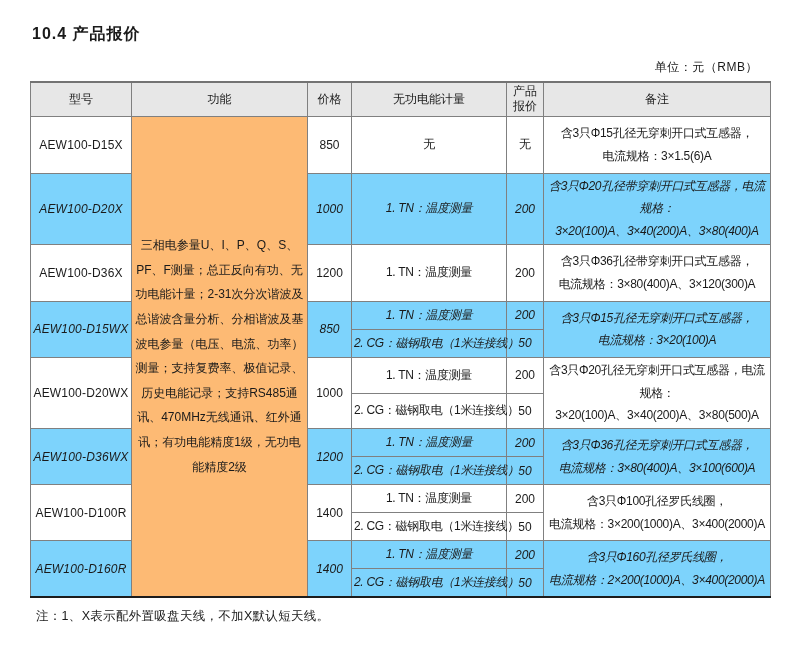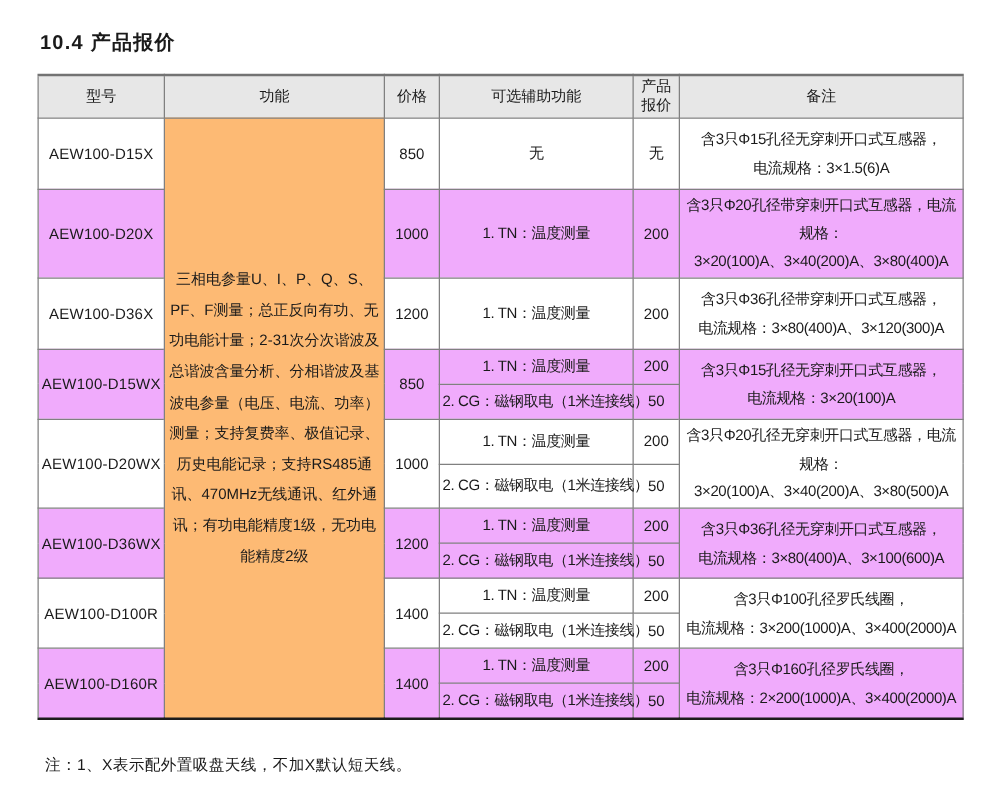--- a/index.html
+++ b/index.html
@@ -47,21 +47,21 @@
     padding: 1px 2px;
     box-sizing: border-box;
   }
   table.price-table thead th {
     background: #e7e7e7;
     height: 34px;
     line-height: 1.25;
   }
   tr.h-single { height: 57px; }
   tr.h-half   { height: 28px; }
-  td.band-gray { background: #f0abfc; }
+  td.band-gray { background: #7dd3fc; font-style: italic; }
   td.model-cell { font-size: 11px; letter-spacing: 0.2px; }
   td.function-cell {
     background: #fdba74;
     text-align: left;
     padding: 6px 9px;
     line-height: 2.05;
     font-size: 12px;
   }
   td.price-cell { font-size: 12px; }
   td.aux-cell {
@@ -72,49 +72,50 @@
   td.mod-cell { font-size: 11px; }
   td.remark-cell {
     text-align: left;
     padding: 3px 6px;
     font-size: 10.5px;
     letter-spacing: -0.3px;
     line-height: 1.9;
     white-space: pre-line;
   }
   .notes {
-    margin-top: 22px;
+    margin-top: 4px;
     font-size: 12.5px;
     padding-left: 6px;
   }
   .note-line { line-height: 2.3; letter-spacing: 0.3px; }
 </style>
 </head>
 <body>
 
 <div class="page">
 
   <div class="doc-title">10.4 产品报价</div>
 
+  <div class="unit-label">单位：元（RMB）</div>
 
   <table class="price-table">
     <colgroup>
       <col style="width:101px">
       <col style="width:176px">
       <col style="width:44px">
       <col style="width:155px">
       <col style="width:37px">
       <col style="width:227px">
     </colgroup>
     <thead>
       <tr>
         <th>型号</th>
         <th>功能</th>
         <th>价格</th>
-        <th>可选辅助功能</th>
+        <th>无功电能计量</th>
         <th>产品报价</th>
         <th>备注</th>
       </tr>
     </thead>
     <tbody id="price-table-body">
         <tr class="h-single">
           <td class="model-cell">AEW100-D15X</td>
           <td class="function-cell" rowspan="13">三相电参量U、I、P、Q、S、PF、F测量；总正反向有功、无功电能计量；2-31次分次谐波及总谐波含量分析、分相谐波及基波电参量（电压、电流、功率）测量；支持复费率、极值记录、历史电能记录；支持RS485通讯、470MHz无线通讯、红外通讯；有功电能精度1级，无功电能精度2级</td>
           <td class="price-cell">850</td>
           <td class="aux-cell">无</td>

